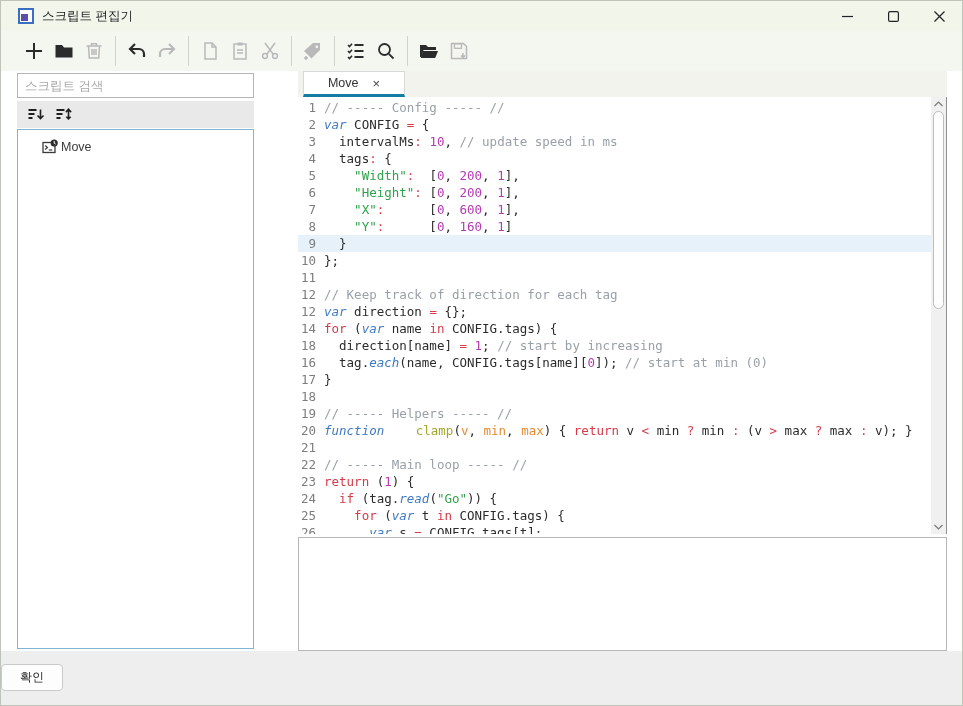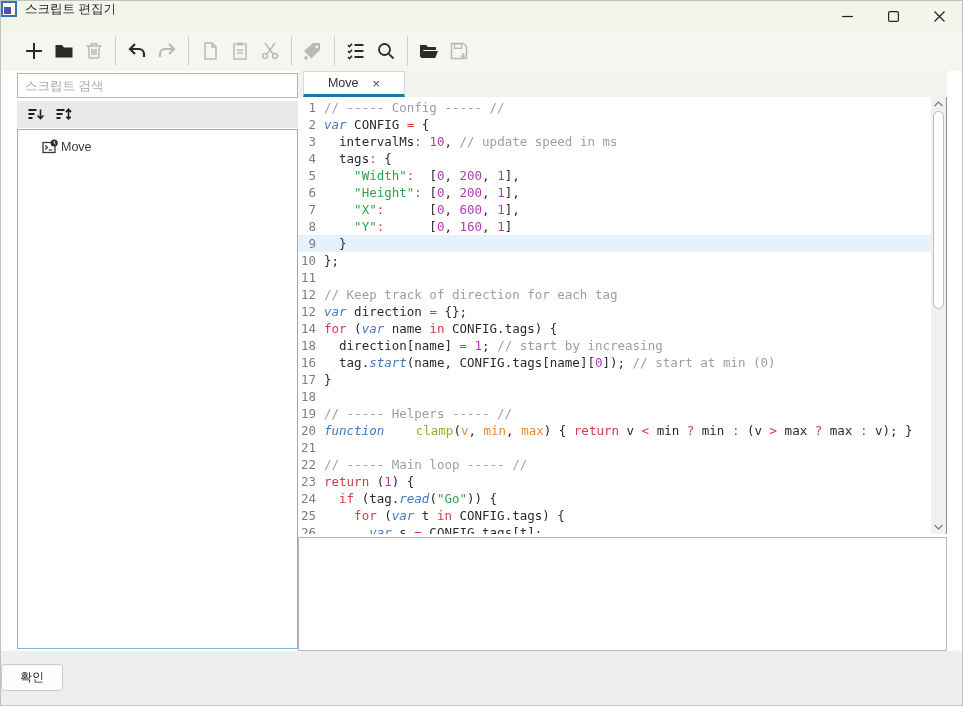--- a/index.html
+++ b/index.html
@@ -1,40 +1,40 @@
 <!DOCTYPE html>
 <html style="--accent: #147ca3; --tree-border: #85b3d4; --hl-line: #e7f1f9; --syn-d: #2b2b2b; --syn-k: #d73a49; --syn-v: #3e7ac2; --syn-s: #31a24c; --syn-n: #b23bb2; --syn-c: #9aa0a8; --syn-f: #a3a629; --syn-p: #e58c35;"><head>
 <meta charset="utf-8">
 <style>
   * { margin:0; padding:0; box-sizing:border-box; }
   html,body { width:963px; height:706px; overflow:hidden; }
   body { font-family:"Liberation Sans", sans-serif; background:#eeeeee; color:#222; }
   .window { width:963px; height:706px; display:flex; flex-direction:column; border:1px solid #bfc4ba; }
 
   
-  .titlebar { height:30px; background:#f1f5ea; display:flex; padding-left:0; flex:0 0 auto; }
+  .titlebar { height:30px; background:#f1f5ea; display:flex; align-items:center; padding-left:17px; flex:0 0 auto; }
   .app-icon { width:16px; height:16px; margin-right:8px; position:relative; background:#fff; border:2px solid #3a6fc4; }
   .app-icon i { position:absolute; left:1px; bottom:1px; width:7px; height:7px; background:#5b4ea8; }
   .title-text { font-size:12.5px; color:#1c1c1c; }
   .win-controls { margin-left:auto; display:flex; height:100%; }
   .win-btn { width:46px; height:100%; display:flex; align-items:center; justify-content:center; cursor:default; color:#222; }
   .win-btn svg { display:block; }
 
   
   .toolbar { height:40px; background:#f4f6f0; display:flex; align-items:center; padding-left:18px; flex:0 0 auto; }
   .tb-btn { width:29px; height:30px; display:flex; align-items:center; justify-content:center; color:#2b2b2b; margin-right:1px; }
   .tb-btn.disabled { color:#b9b9b9; }
   .tb-sep { width:1px; height:30px; background:#d2d2cc; margin:0 6px; }
   .tb-btn svg { display:block; }
 
   
   .content { flex:0 0 580px; height:580px; background:#ffffff; position:relative; }
 
   
-  .left-panel { position:absolute; left:16px; top:2px; width:281px; height:576px; display:flex; flex-direction:column; }
+  .left-panel { position:absolute; left:16px; top:2px; width:237px; height:576px; display:flex; flex-direction:column; }
   .search-input { height:25px; border:1px solid #b5b5b5; background:#fff; font-size:12.5px; padding:0 7px; color:#333; outline:none; font-family:"Liberation Sans",sans-serif; }
   .search-input::placeholder { color:#a9a9a9; }
   .sort-row { height:27px; background:#e9e9e9; margin-top:3px; display:flex; align-items:center; padding-left:8px; gap:6px; }
   .sort-btn { width:22px; height:22px; display:flex; align-items:center; justify-content:center; color:#1f1f1f; }
   .tree { flex:1; margin-top:1px; border:1px solid var(--tree-border); background:#fff; padding-top:7px; }
   .tree-item { display:flex; align-items:center; padding-left:24px; gap:2px; height:20px; }
   .tree-item-label { font-size:12.5px; color:#3c3c3c; }
   .tree-icon { position:relative; width:17px; height:16px; }
 
   
@@ -237,21 +237,21 @@
             <div class="row"><span class="ln">6</span><span class="code"><span class="tk-d">    </span><span class="tk-s">"Height"</span><span class="tk-k">:</span><span class="tk-d"> [</span><span class="tk-n">0</span><span class="tk-d">, </span><span class="tk-n">200</span><span class="tk-d">, </span><span class="tk-n">1</span><span class="tk-d">],</span></span></div>
             <div class="row"><span class="ln">7</span><span class="code"><span class="tk-d">    </span><span class="tk-s">"X"</span><span class="tk-k">:</span><span class="tk-d">      [</span><span class="tk-n">0</span><span class="tk-d">, </span><span class="tk-n">600</span><span class="tk-d">, </span><span class="tk-n">1</span><span class="tk-d">],</span></span></div>
             <div class="row"><span class="ln">8</span><span class="code"><span class="tk-d">    </span><span class="tk-s">"Y"</span><span class="tk-k">:</span><span class="tk-d">      [</span><span class="tk-n">0</span><span class="tk-d">, </span><span class="tk-n">160</span><span class="tk-d">, </span><span class="tk-n">1</span><span class="tk-d">]</span></span></div>
             <div class="row active"><span class="ln">9</span><span class="code"><span class="tk-d">  }</span></span></div>
             <div class="row"><span class="ln">10</span><span class="code"><span class="tk-d">};</span></span></div>
             <div class="row"><span class="ln">11</span><span class="code"></span></div>
             <div class="row"><span class="ln">12</span><span class="code"><span class="tk-c">// Keep track of direction for each tag</span></span></div>
             <div class="row"><span class="ln">12</span><span class="code"><span class="tk-v">var</span><span class="tk-d"> direction </span><span class="tk-k">=</span><span class="tk-d"> {};</span></span></div>
             <div class="row"><span class="ln">14</span><span class="code"><span class="tk-k">for</span><span class="tk-d"> (</span><span class="tk-v">var</span><span class="tk-d"> name </span><span class="tk-k">in</span><span class="tk-d"> CONFIG.tags) {</span></span></div>
             <div class="row"><span class="ln">18</span><span class="code"><span class="tk-d">  direction[name] </span><span class="tk-k">=</span><span class="tk-d"> </span><span class="tk-n">1</span><span class="tk-d">; </span><span class="tk-c">// start by increasing</span></span></div>
-            <div class="row"><span class="ln">16</span><span class="code"><span class="tk-d">  tag.</span><span class="tk-v">start</span><span class="tk-d">(name, CONFIG.tags[name][</span><span class="tk-n">0</span><span class="tk-d">]); </span><span class="tk-c">// start at min (0)</span></span></div>
+            <div class="row"><span class="ln">16</span><span class="code"><span class="tk-d">  tag.</span><span class="tk-v">each</span><span class="tk-d">(name, CONFIG.tags[name][</span><span class="tk-n">0</span><span class="tk-d">]); </span><span class="tk-c">// start at min (0)</span></span></div>
             <div class="row"><span class="ln">17</span><span class="code"><span class="tk-d">}</span></span></div>
             <div class="row"><span class="ln">18</span><span class="code"></span></div>
             <div class="row"><span class="ln">19</span><span class="code"><span class="tk-c">// ----- Helpers ----- //</span></span></div>
             <div class="row"><span class="ln">20</span><span class="code"><span class="tk-v">function</span><span class="tk-d"> </span><span class="tk-f">clamp</span><span class="tk-d">(</span><span class="tk-p">v</span><span class="tk-d">, </span><span class="tk-p">min</span><span class="tk-d">, </span><span class="tk-p">max</span><span class="tk-d">) { </span><span class="tk-k">return</span><span class="tk-d"> v </span><span class="tk-k">&lt;</span><span class="tk-d"> min </span><span class="tk-k">?</span><span class="tk-d"> min </span><span class="tk-k">:</span><span class="tk-d"> (v </span><span class="tk-k">&gt;</span><span class="tk-d"> max </span><span class="tk-k">?</span><span class="tk-d"> max </span><span class="tk-k">:</span><span class="tk-d"> v); }</span></span></div>
             <div class="row"><span class="ln">21</span><span class="code"></span></div>
             <div class="row"><span class="ln">22</span><span class="code"><span class="tk-c">// ----- Main loop ----- //</span></span></div>
             <div class="row"><span class="ln">23</span><span class="code"><span class="tk-k">return</span><span class="tk-d"> (</span><span class="tk-n">1</span><span class="tk-d">) {</span></span></div>
             <div class="row"><span class="ln">24</span><span class="code"><span class="tk-d">  </span><span class="tk-k">if</span><span class="tk-d"> (tag.</span><span class="tk-v">read</span><span class="tk-d">(</span><span class="tk-s">"Go"</span><span class="tk-d">)) {</span></span></div>
             <div class="row"><span class="ln">25</span><span class="code"><span class="tk-d">    </span><span class="tk-k">for</span><span class="tk-d"> (</span><span class="tk-v">var</span><span class="tk-d"> t </span><span class="tk-k">in</span><span class="tk-d"> CONFIG.tags) {</span></span></div>
             <div class="row"><span class="ln">26</span><span class="code"><span class="tk-d">      </span><span class="tk-v">var</span><span class="tk-d"> s </span><span class="tk-k">=</span><span class="tk-d"> CONFIG.tags[t];</span></span></div>

